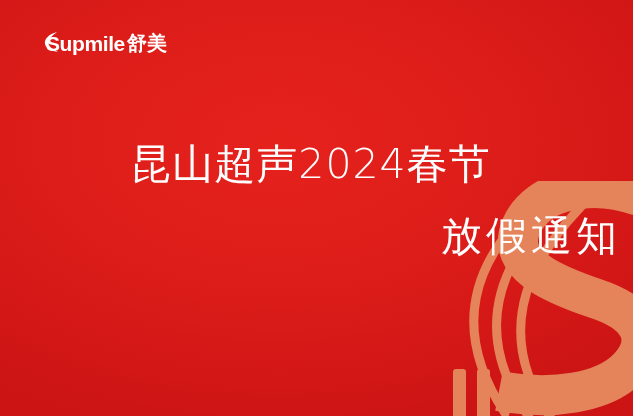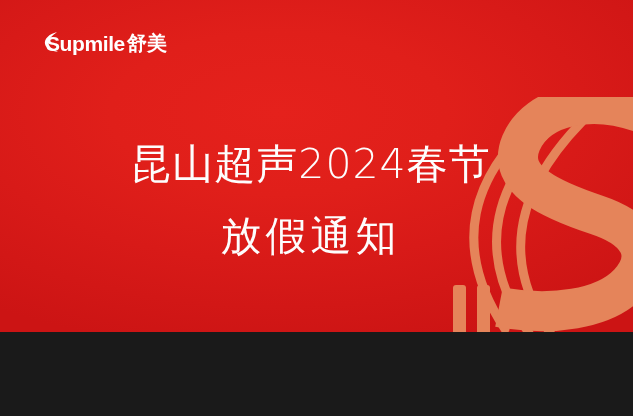--- a/index.html
+++ b/index.html
@@ -4,21 +4,21 @@
 <title>Holiday Notice Banner</title>
 <style>
   html, body {
     margin: 0;
     padding: 0;
     background: #1a1a1a;
   }
   #banner {
     position: relative;
     width: 633px;
-    height: 332px;
+    height: 416px;
     overflow: hidden;
     font-family: "Liberation Sans", "DejaVu Sans", sans-serif;
     
     background:
       radial-gradient(ellipse 78% 72% at 44% 34%,
         #e5211c 0%,
         #e01f1a 34%,
         #d81a18 62%,
         #cc1414 100%);
   }
@@ -86,20 +86,21 @@
     font-size: 41px;
     line-height: 72px;
     font-weight: 300;
     letter-spacing: 1px;
     color: #fdfdfd;
     font-family: "DejaVu Sans", "Liberation Sans", sans-serif;
     white-space: nowrap;
   }
   .headline-line.line-2 {
     letter-spacing: 4px;
+    text-align: right;
   }
 </style>
 </head>
 <body>
 
 <div id="banner">
 
   <div id="s-mark">
     <svg viewBox="0 0 200 235" xmlns="http://www.w3.org/2000/svg" aria-hidden="true">
       <defs>

